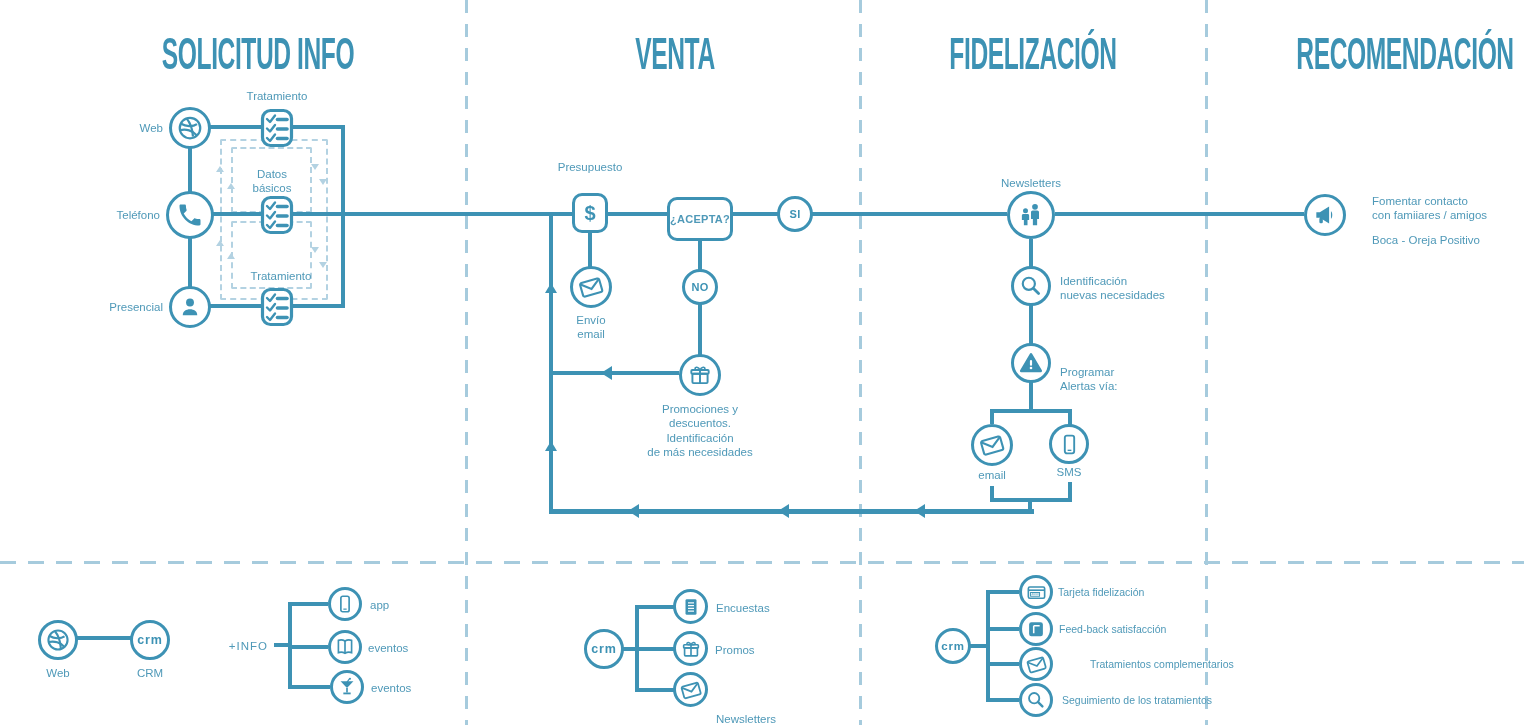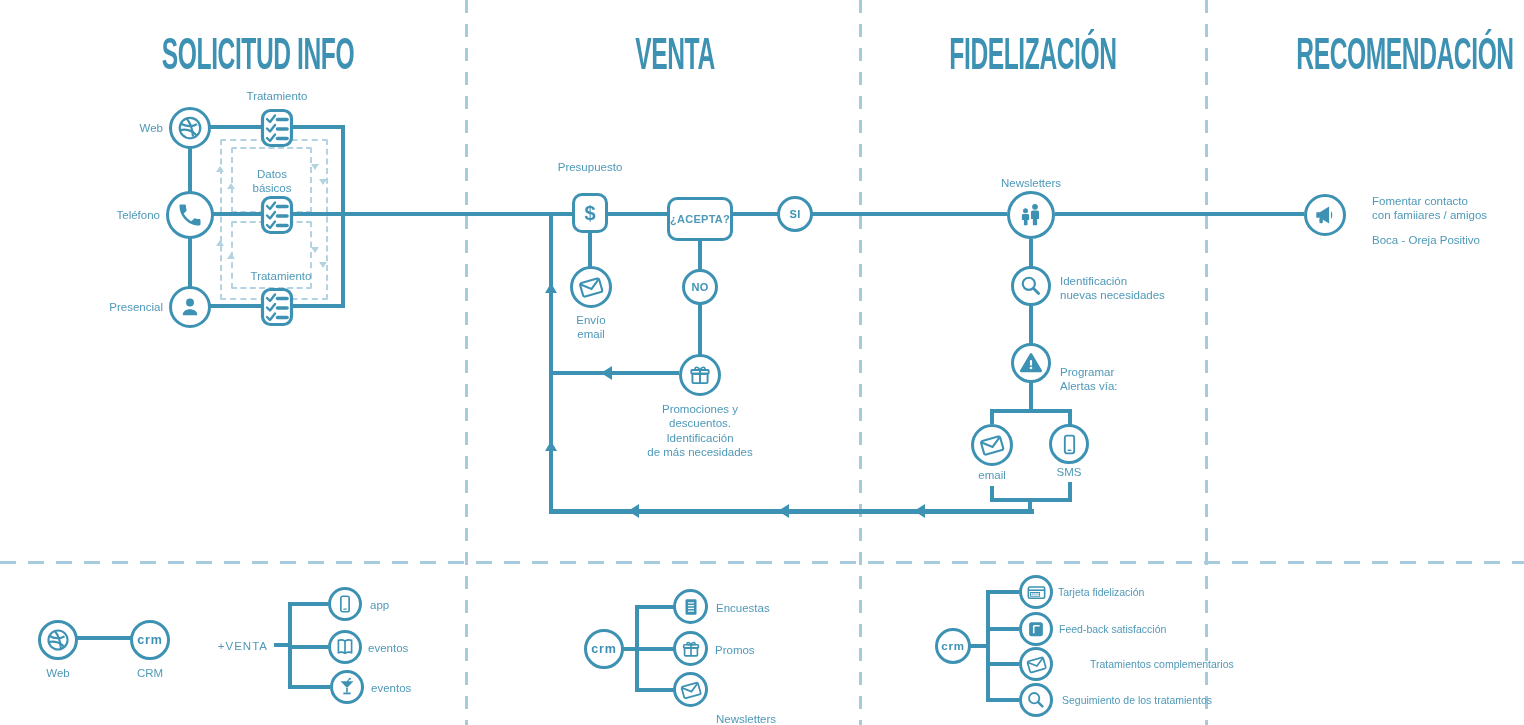--- a/index.html
+++ b/index.html
@@ -312,21 +312,21 @@
     <span class="crm-txt">crm</span>
   </div>
   <div class="lbl c" style="left:58px;top:666px">Web</div>
   <div class="lbl c" style="left:150px;top:666px">CRM</div>
 
   <div class="h" style="left:274px;top:643px;width:18px"></div>
   <div class="v" style="left:288px;top:602px;height:85px"></div>
   <div class="h" style="left:288px;top:602px;width:40px"></div>
   <div class="h" style="left:288px;top:645px;width:40px"></div>
   <div class="h" style="left:288px;top:685px;width:42px"></div>
-  <div class="lbl r" style="left:200px;top:639px;width:68px;letter-spacing:1px">+VENTA</div>
+  <div class="lbl r" style="left:200px;top:639px;width:68px;letter-spacing:1px">+INFO</div>
   <div class="node" style="left:328px;top:587px;width:34px;height:34px;border-width:3px">
     <span>
         <svg width="22" height="22" viewBox="0 0 24 24" fill="none" stroke="currentColor" stroke-width="1.8">
       <rect x="7.5" y="3.5" width="9" height="17" rx="2"></rect>
       <line x1="10.2" y1="17.6" x2="13.8" y2="17.6" stroke-width="1.3"></line>
     </svg>
       </span>
   </div>
   <div class="node" style="left:328px;top:630px;width:34px;height:34px;border-width:3px">
     <span>

